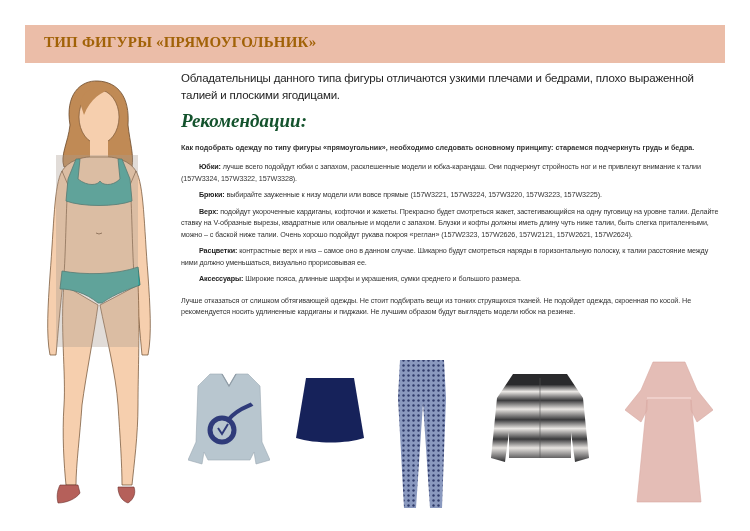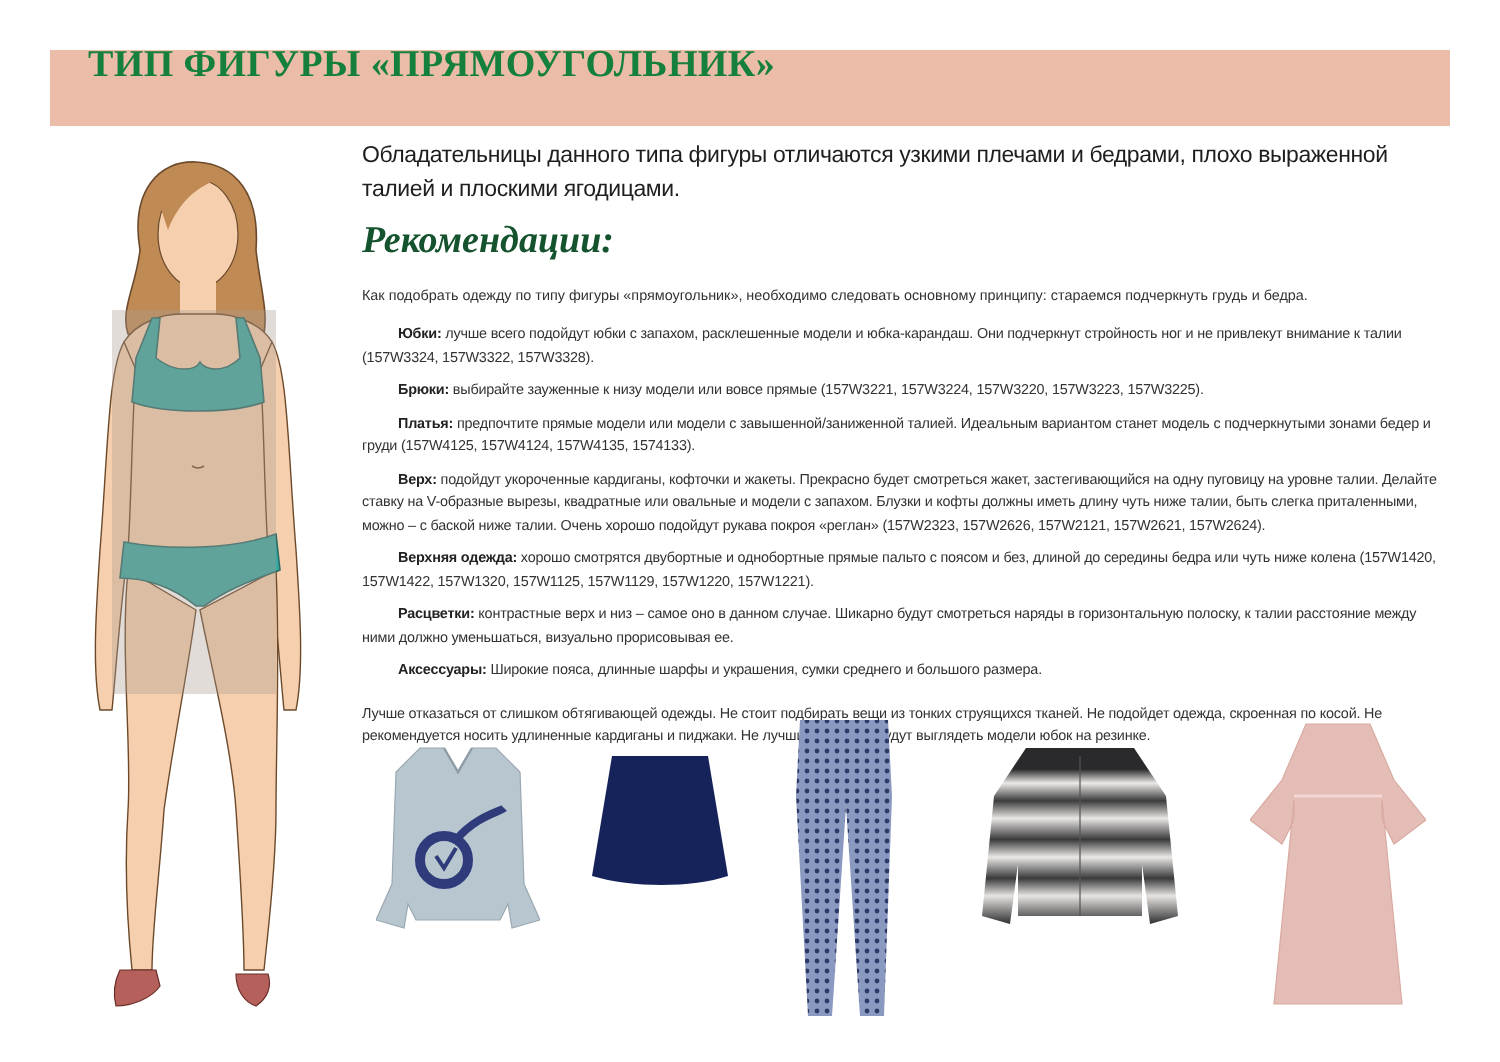--- a/index.html
+++ b/index.html
@@ -1,23 +1,23 @@
 <!DOCTYPE html>
 <html><head>
   <meta charset="utf-8">
   <style>
     html, body { margin: 0; padding: 0; }
     body { width: 750px; height: 531px; background: #ffffff; position: relative; overflow: hidden; font-family: "Liberation Sans", sans-serif; color: #222; }
     .header-band { position: absolute; left: 25px; top: 25px; width: 700px; height: 38px; background: #ebbda8; }
-    .header-title { position: absolute; left: 44px; top: 22px; font-family: "Liberation Serif", serif; font-weight: bold; font-size: 19px; color: #15803d; letter-spacing: 0.2px; }
+    .header-title { position: absolute; left: 44px; top: 34px; font-family: "Liberation Serif", serif; font-weight: bold; font-size: 15px; color: #a16207; letter-spacing: 0.2px; }
     .figure-wrap { position: absolute; left: 20px; top: 75px; width: 150px; height: 445px; }
     .content { position: absolute; left: 181px; top: 70px; width: 545px; font-family: "Liberation Sans", sans-serif; }
     .intro { font-weight: normal; font-size: 11.5px; line-height: 17px; color: #1e1e1e; margin: 0; letter-spacing: -0.2px; }
     .rec-title { font-family: "Liberation Serif", serif; font-style: italic; font-weight: bold; font-size: 19px; color: #14532d; margin: 6px 0 4px 0; }
-    .lead { font-size: 7.2px; font-weight: normal; color: #333; margin: 11px 0 9px 0; }
+    .lead { font-size: 7.2px; font-weight: bold; color: #333; margin: 11px 0 9px 0; }
     .para { font-size: 7.2px; line-height: 11.5px; color: #333; margin: 0 0 5px 0; letter-spacing: -0.1px; }
     .para b { color: #222; padding-left: 18px; }
     .closing { font-size: 7.2px; line-height: 11.5px; color: #333; margin: 10px 0 0 0; letter-spacing: -0.1px; }
     .products { position: absolute; left: 180px; top: 358px; width: 560px; height: 170px; }
     .product { position: absolute; }
   </style>
 </head>
 <body>
 
 <div class="header-band"></div>
@@ -55,23 +55,21 @@
   </svg>
 </div>
 
 <div class="content">
   <p class="intro">Обладательницы данного типа фигуры отличаются узкими плечами и бедрами, плохо выраженной талией и плоскими ягодицами.</p>
   <div class="rec-title">Рекомендации:</div>
   <p class="lead">Как подобрать одежду по типу фигуры «прямоугольник», необходимо следовать основному принципу: стараемся подчеркнуть грудь и бедра.</p>
 
   <p class="para"><b>Юбки:</b><span> лучше всего подойдут юбки с запахом, расклешенные модели и юбка-карандаш. Они подчеркнут стройность ног и не привлекут внимание к талии (157W3324, 157W3322, 157W3328).</span></p>
   <p class="para"><b>Брюки:</b><span> выбирайте зауженные к низу модели или вовсе прямые (157W3221, 157W3224, 157W3220, 157W3223, 157W3225).</span></p>
-  <p class="para"><b>Платья:</b><span> предпочтите прямые модели или модели с завышенной/заниженной талией. Идеальным вариантом станет модель с подчеркнутыми зонами бедер и груди (157W4125, 157W4124, 157W4135, 1574133).</span></p>
   <p class="para"><b>Верх:</b><span> подойдут укороченные кардиганы, кофточки и жакеты. Прекрасно будет смотреться жакет, застегивающийся на одну пуговицу на уровне талии. Делайте ставку на V-образные вырезы, квадратные или овальные и модели с запахом. Блузки и кофты должны иметь длину чуть ниже талии, быть слегка приталенными, можно – с баской ниже талии. Очень хорошо подойдут рукава покроя «реглан» (157W2323, 157W2626, 157W2121, 157W2621, 157W2624).</span></p>
-  <p class="para"><b>Верхняя одежда:</b><span> хорошо смотрятся двубортные и однобортные прямые пальто с поясом и без, длиной до середины бедра или чуть ниже колена (157W1420, 157W1422, 157W1320, 157W1125, 157W1129, 157W1220, 157W1221).</span></p>
   <p class="para"><b>Расцветки:</b><span> контрастные верх и низ – самое оно в данном случае. Шикарно будут смотреться наряды в горизонтальную полоску, к талии расстояние между ними должно уменьшаться, визуально прорисовывая ее.</span></p>
   <p class="para"><b>Аксессуары:</b><span> Широкие пояса, длинные шарфы и украшения, сумки среднего и большого размера.</span></p>
 
   <p class="closing">Лучше отказаться от слишком обтягивающей одежды. Не стоит подбирать вещи из тонких струящихся тканей. Не подойдет одежда, скроенная по косой. Не рекомендуется носить удлиненные кардиганы и пиджаки. Не лучшим образом будут выглядеть модели юбок на резинке.</p>
 </div>
 
 <div class="products">
 
   <div class="product" style="left:8px; top:14px;">
     <svg width="82" height="96" viewBox="0 0 82 96">

